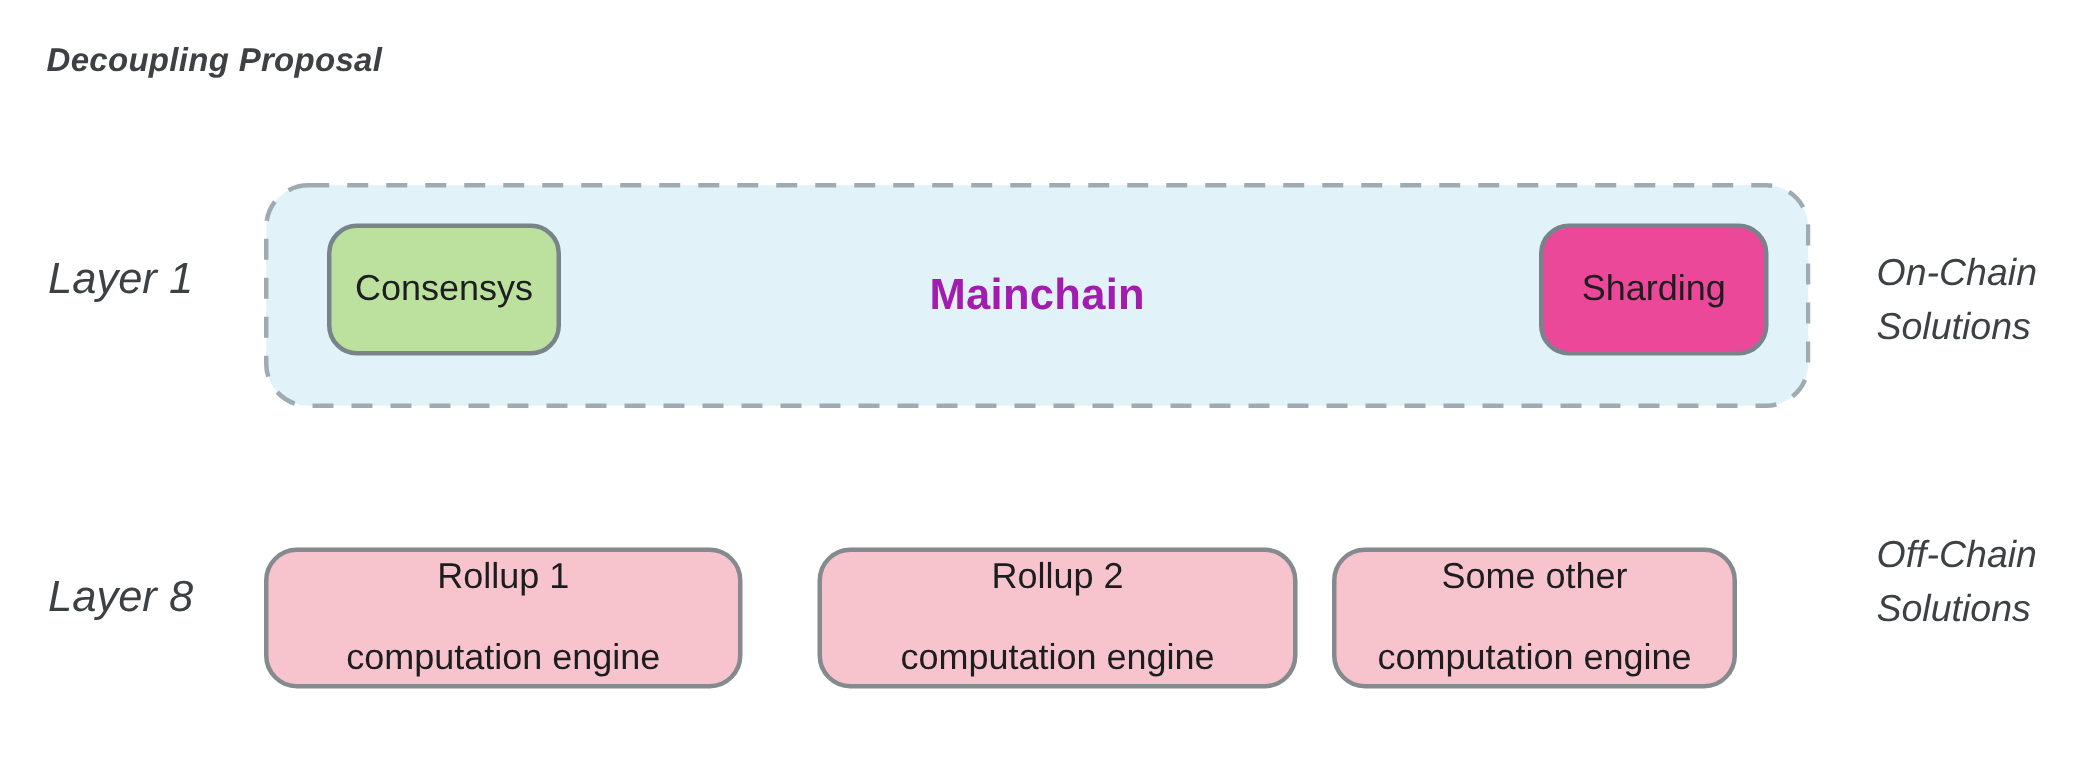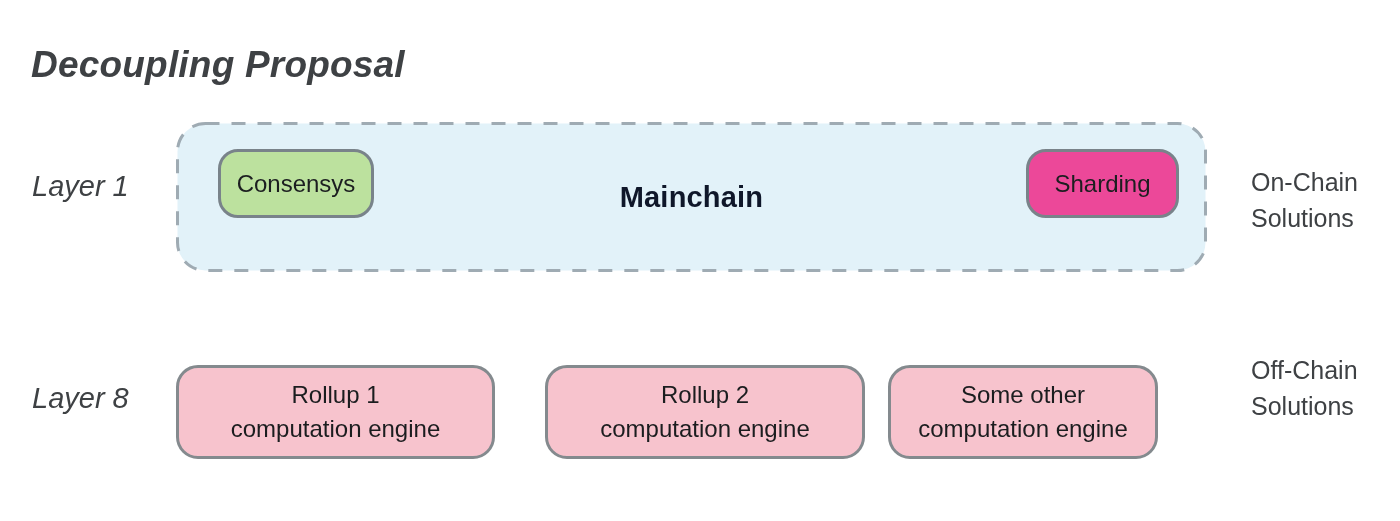--- a/index.html
+++ b/index.html
@@ -12,22 +12,22 @@
     position: relative;
     width: 1400px;
     height: 521px;
     background: #ffffff;
     overflow: hidden;
   }
 
   .title {
     position: absolute;
     left: 31px;
-    top: 44px;
-    font-size: 37px;
+    top: 27px;
+    font-size: 22px;
     font-weight: 700;
     font-style: italic;
     color: #3e4144;
     letter-spacing: 0.2px;
   }
 
   .layer-label {
     position: absolute;
     left: 32px;
     font-size: 29px;
@@ -60,63 +60,64 @@
   }
 
   .mainchain-title {
     position: absolute;
     inset: 0;
     display: flex;
     align-items: center;
     justify-content: center;
     font-size: 29px;
     font-weight: 700;
-    color: #0f172a;
+    color: #a21caf;
     letter-spacing: 0.2px;
   }
 
   .node {
     position: absolute;
     top: 27px;
-    height: 69px;
+    height: 88px;
     border: 3px solid #79838a;
     border-radius: 20px;
     display: flex;
     align-items: center;
     justify-content: center;
     font-size: 24px;
     color: #1c1e20;
   }
   .node-consensys { left: 42px;  width: 156px; background: #bce19e; }
   .node-sharding  { right: 28px; width: 153px; background: #f0f4a6; }
 
   
   .side-label {
     position: absolute;
     left: 1251px;
     font-size: 25px;
+    font-style: italic;
     color: #3e4144;
     line-height: 36px;
     text-align: left;
   }
   .side-label.onchain  { top: 164px; }
   .side-label.offchain { top: 352px; }
 
   
   .pink-node {
     position: absolute;
     top: 365px;
     height: 94px;
     background: #f7c3cd;
     border: 3px solid #848a8e;
     border-radius: 22px;
     display: flex;
     flex-direction: column;
     align-items: center;
-    justify-content: center;
+    justify-content: space-between;
     font-size: 24px;
     line-height: 34px;
     color: #1b1d1f;
     text-align: center;
   }
   .pink1 { left: 176px; width: 319px; }
   .pink2 { left: 545px; width: 320px; }
   .pink3 { left: 888px; width: 270px; }
 </style>
 </head>

